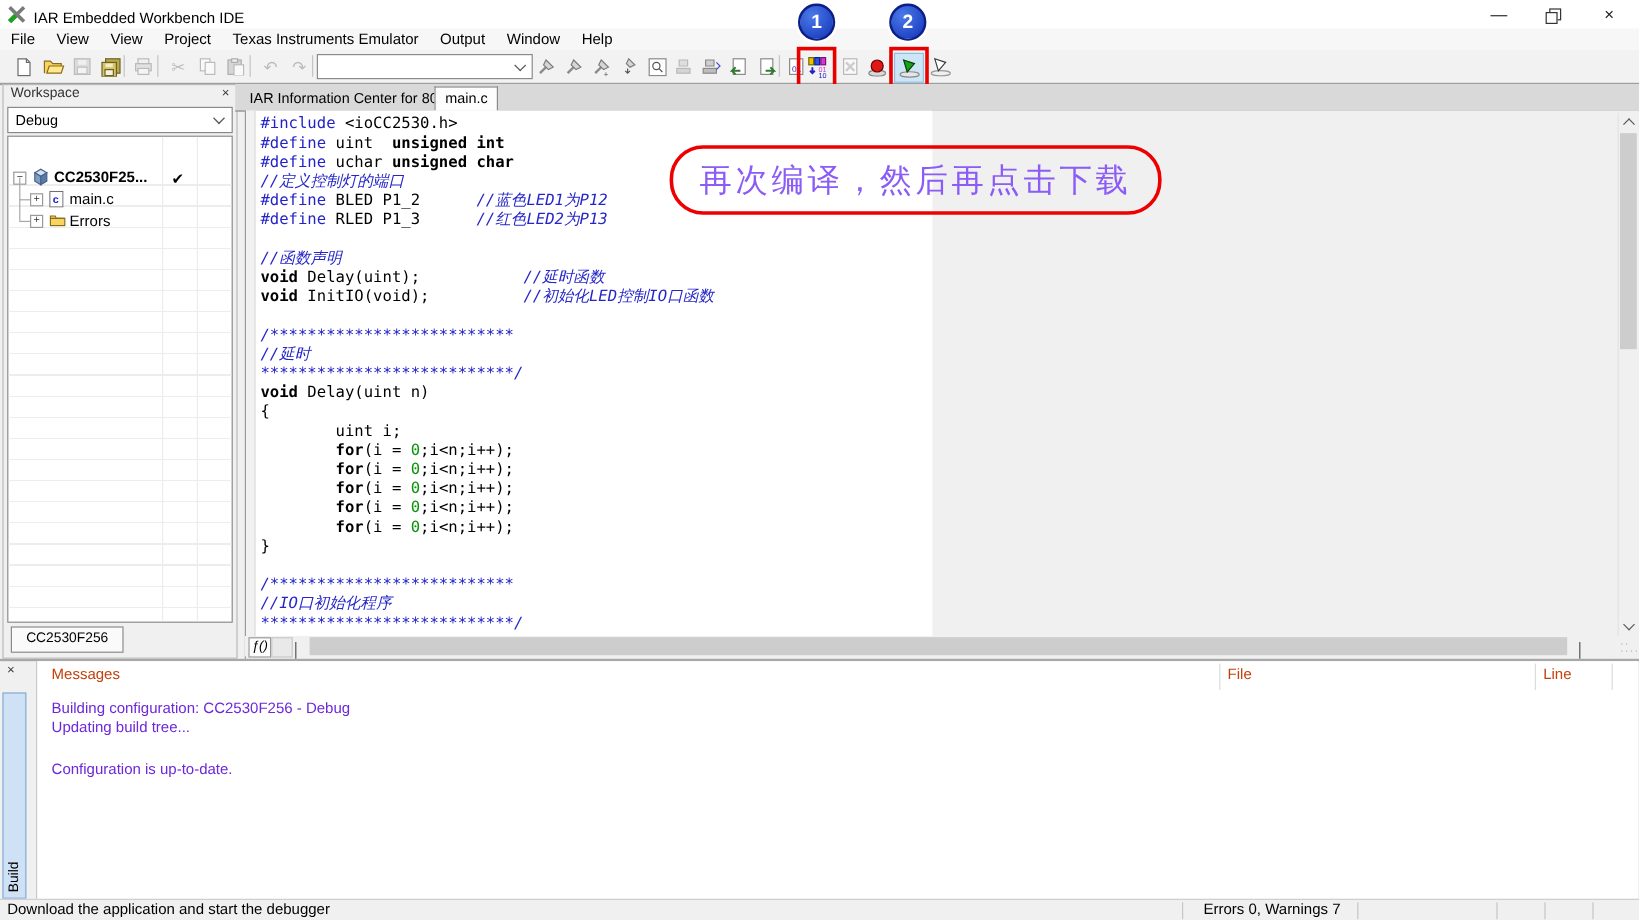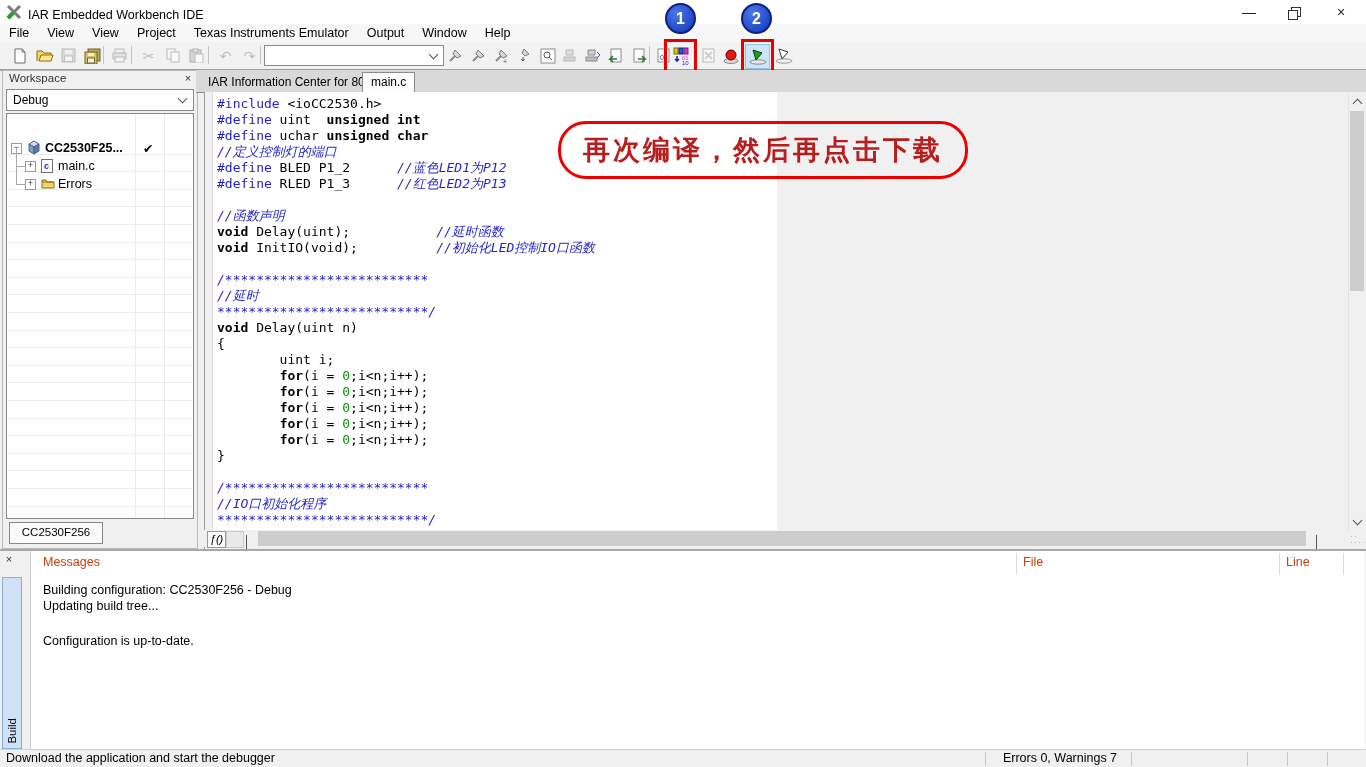--- a/index.html
+++ b/index.html
@@ -70,39 +70,39 @@
      font-size:13px;line-height:16px;white-space:pre}
   .cl{height:16px}
   .p{color:#2222c8}.k{font-weight:bold;color:#000}.c{color:#2626c8;font-style:italic}.n{color:#089408}.t{color:#000}
   
   #vscroll{position:absolute;right:2px;top:2px;width:16px;height:436px;background:#f0f0f0;border-left:1px solid #e2e2e2}
   .sarrow{position:absolute;left:0;width:16px;height:16px;background:#f0f0f0;display:flex;align-items:center;justify-content:center}
   #vthumb{position:absolute;left:1px;top:17px;width:14px;height:180px;background:#cdcdcd}
   
   #notebox{position:absolute;left:353px;top:29px;width:404px;height:52px;border:3px solid #ee0000;border-radius:28px;
      display:flex;align-items:center;justify-content:center}
-  #notebox span{font-family:"Liberation Serif",serif;font-weight:bold;font-size:27px;color:#b91c1c;letter-spacing:3px;white-space:nowrap}
+  #notebox span{font-family:"Liberation Serif",serif;font-weight:normal;font-size:27px;color:#8b5cf6;letter-spacing:3px;white-space:nowrap}
   
   #hscrollrow{left:204px;top:530px;width:1162px;height:17px;background:#f0f0f0}
   #fn-btn{position:absolute;left:3px;top:1px;width:17px;height:15px;border:1px solid #9a9a9a;background:#fdfdfd;
      font-size:11px;font-style:italic;text-align:center;line-height:14px}
   #fn-box{position:absolute;left:22px;top:1px;width:16px;height:15px;border:1px solid #c9c9c9;background:#e9e9e9}
   #hthumb{position:absolute;left:54px;top:1px;width:1048px;height:15px;background:#cdcdcd}
   #grip{position:absolute;right:4px;top:3px;width:12px;height:12px;color:#b0b0b0;font-size:9px;line-height:6px;letter-spacing:1px}
 
   
   #buildpanel{left:0;top:549px;width:1366px;height:198px;background:#f0f0f0;border-top:2px solid #a8a8a8}
   #bp-close{left:3px;top:2px;width:12px;height:12px;font-size:11px;line-height:12px;text-align:center;color:#333}
   #bp-white{position:absolute;left:30px;top:0;width:1334px;height:198px;background:#fff;border-left:1px solid #c9c9c9}
   #build-tab{position:absolute;left:2px;top:26px;width:18px;height:170px;background:#cfe2f5;border:1px solid #86aed6;
      display:flex;align-items:flex-end;justify-content:center}
   #build-tab span{writing-mode:vertical-lr;transform:rotate(180deg);font-size:11.5px;padding-top:4px;color:#000}
   .bp-col{position:absolute;top:4px;font-size:12.5px;color:#c2410c}
   .bp-colline{position:absolute;top:2px;height:22px;width:1px;background:#dcdcdc}
-  .bp-line{position:absolute;left:12px;font-size:12.5px;color:#000000;white-space:pre}
+  .bp-line{position:absolute;left:12px;font-size:12.5px;color:#6d28d9;white-space:pre}
 
   
   #statusbar{left:0;top:749px;width:1366px;height:18px;background:#f0f0f0;border-top:1px solid #cfcfcf;font-size:12.5px}
   #sb-left{position:absolute;left:6px;top:1px}
   #sb-errors{position:absolute;left:990px;top:1px;width:140px;text-align:center}
   .sb-sep{position:absolute;top:2px;height:14px;width:1px;background:#c6c6c6}
 
   svg{display:block}
 </style>
 </head>

